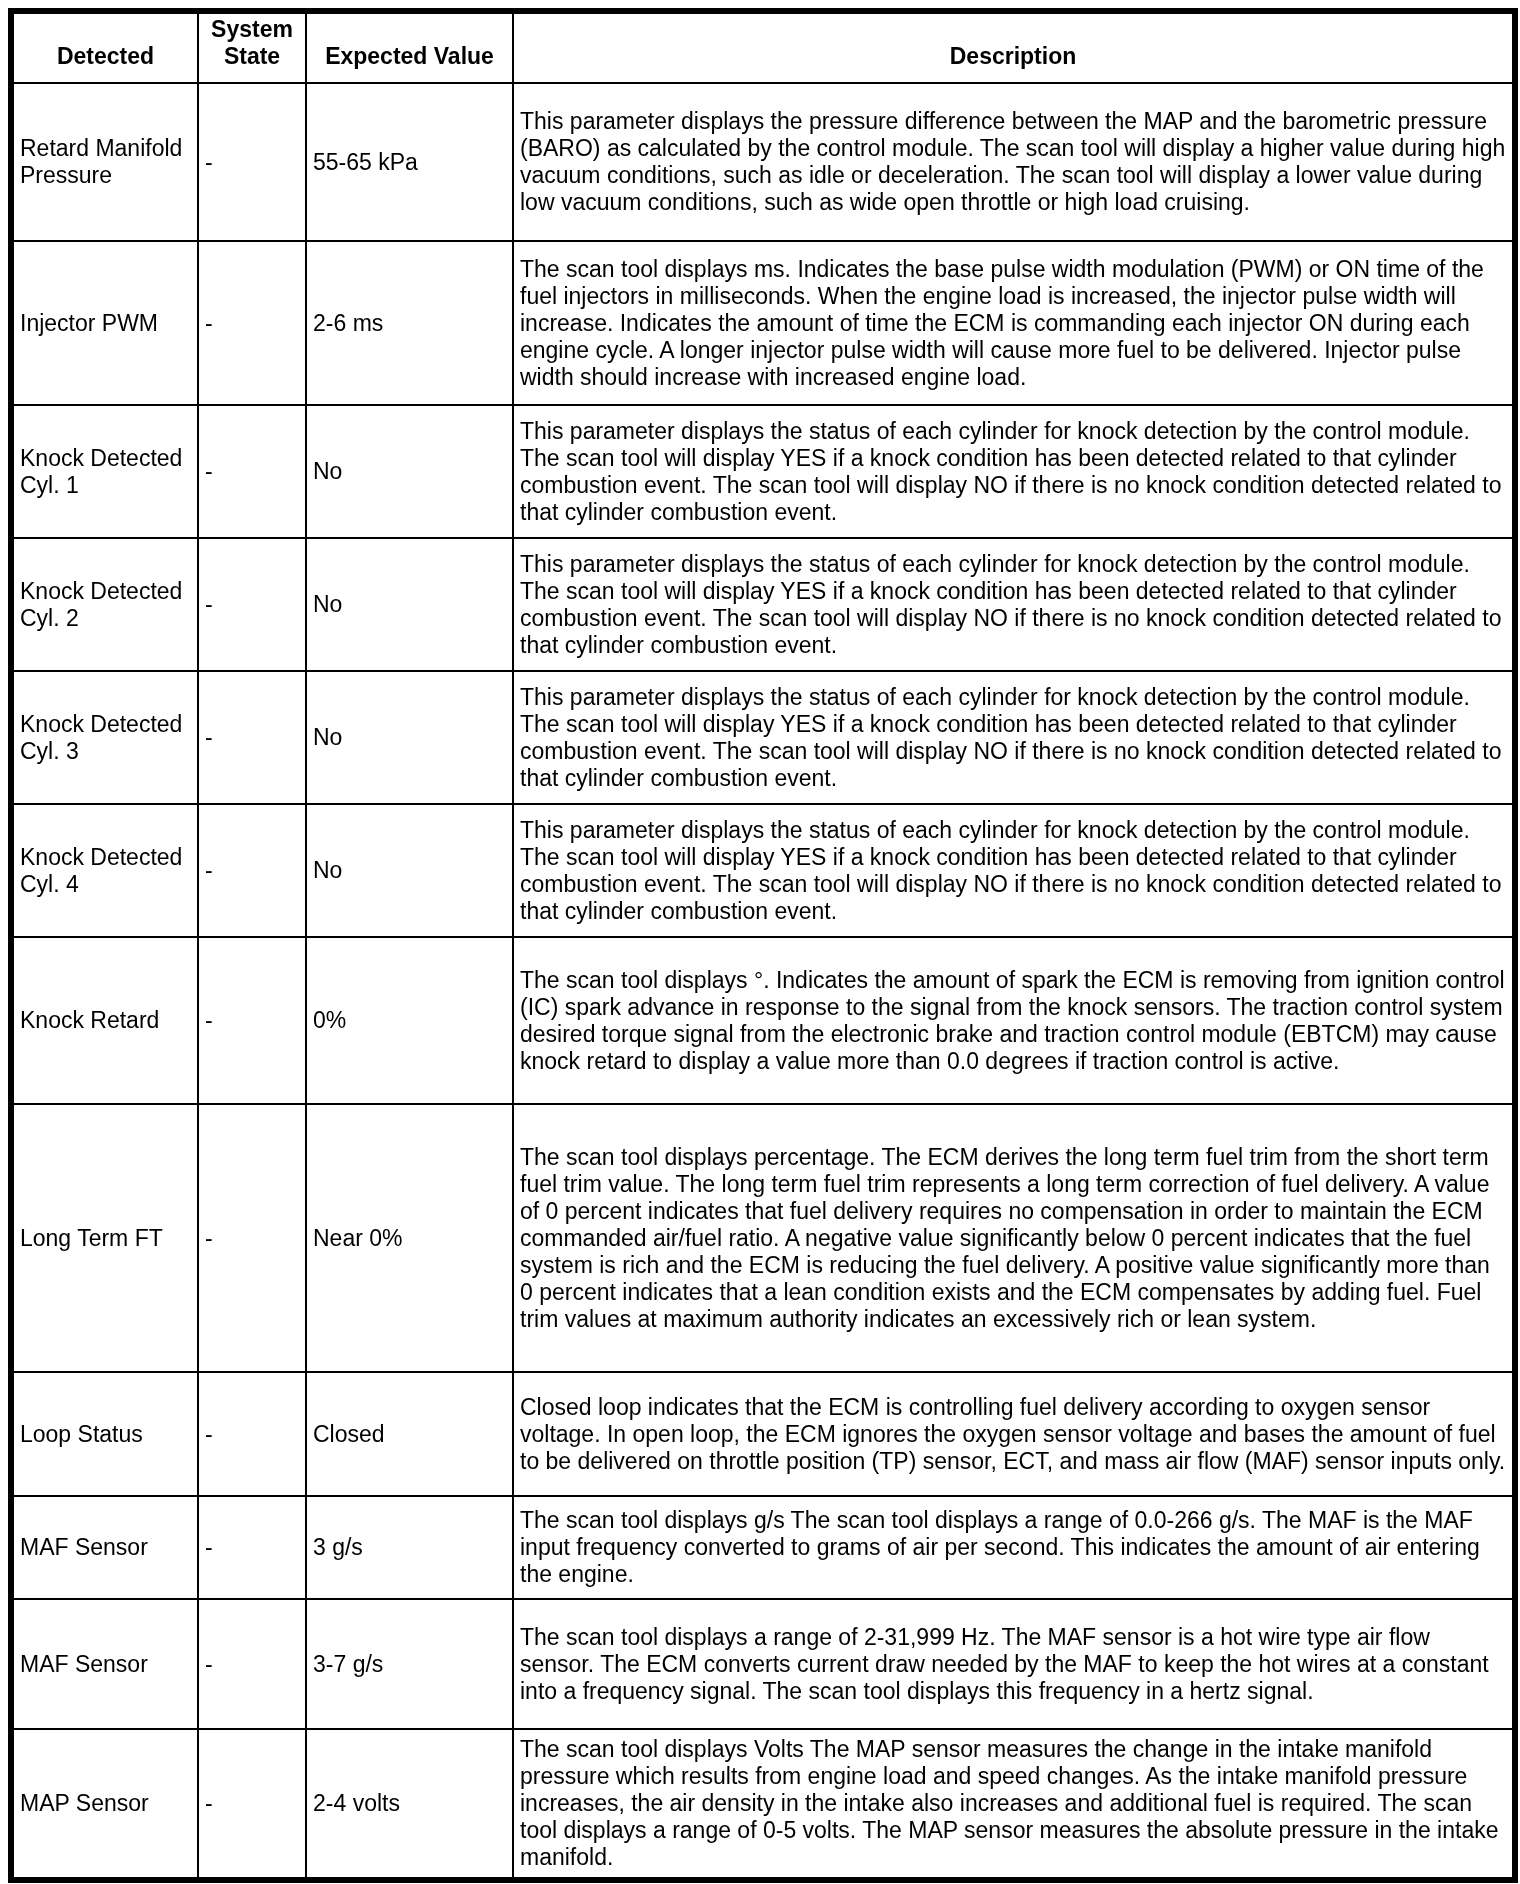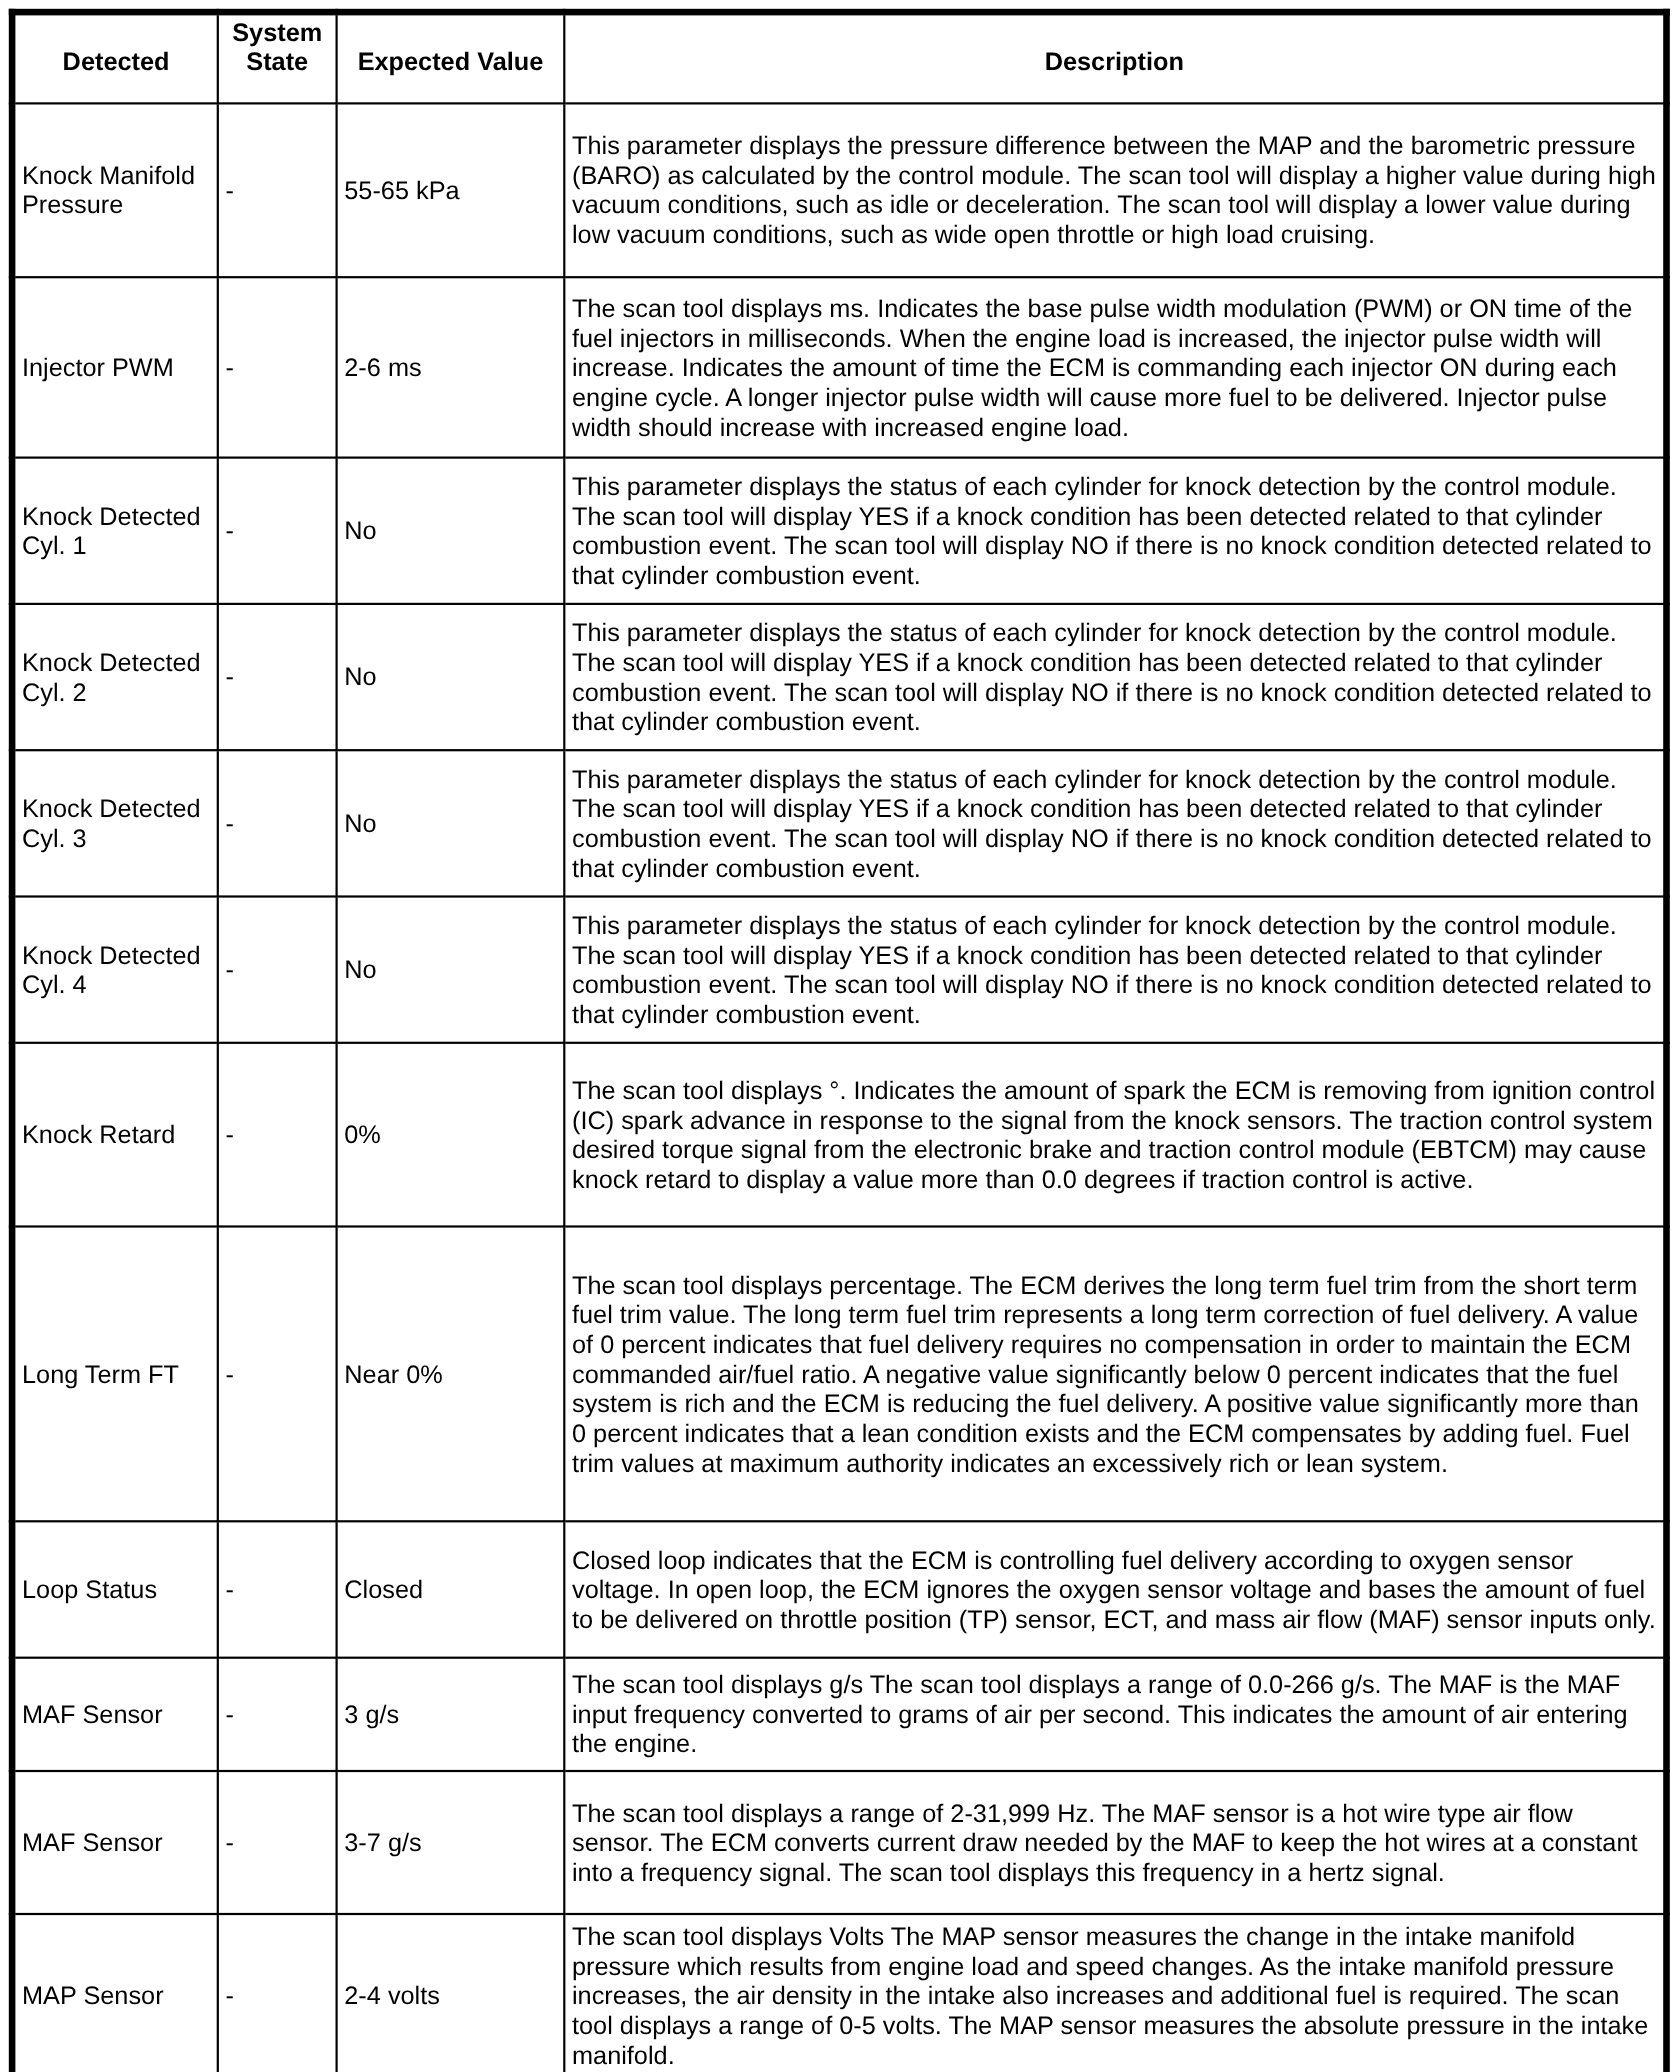--- a/index.html
+++ b/index.html
@@ -24,21 +24,21 @@
     border: 2px solid #000000;
     padding: 2px 6px;
     font-size: 23px;
     line-height: 27px;
     word-wrap: break-word;
   }
   .param-table th {
     font-weight: bold;
     text-align: center;
     vertical-align: bottom;
-    padding-bottom: 23px;
+    padding-bottom: 12px;
   }
   .param-table td {
     vertical-align: middle;
     text-align: left;
   }
   col.c-param { width: 187px; }
   col.c-state { width: 108px; }
   col.c-value { width: 207px; }
   col.c-desc  { width: 1002px; }
 
@@ -69,21 +69,21 @@
   <thead>
     <tr>
       <th>Detected</th>
       <th>System State</th>
       <th>Expected Value</th>
       <th>Description</th>
     </tr>
   </thead>
   <tbody>
     <tr>
-      <td>Knock Manifold Pressure</td>
+      <td>Retard Manifold Pressure</td>
       <td>-</td>
       <td>55-65 kPa</td>
       <td>This parameter displays the pressure difference between the MAP and the barometric pressure (BARO) as calculated by the control module. The scan tool will display a higher value during high vacuum conditions, such as idle or deceleration. The scan tool will display a lower value during low vacuum conditions, such as wide open throttle or high load cruising.</td>
     </tr>
     <tr>
       <td>Injector PWM</td>
       <td>-</td>
       <td>2-6 ms</td>
       <td>The scan tool displays ms. Indicates the base pulse width modulation (PWM) or ON time of the fuel injectors in milliseconds. When the engine load is increased, the injector pulse width will increase. Indicates the amount of time the ECM is commanding each injector ON during each engine cycle. A longer injector pulse width will cause more fuel to be delivered. Injector pulse width should increase with increased engine load.</td>
     </tr>

